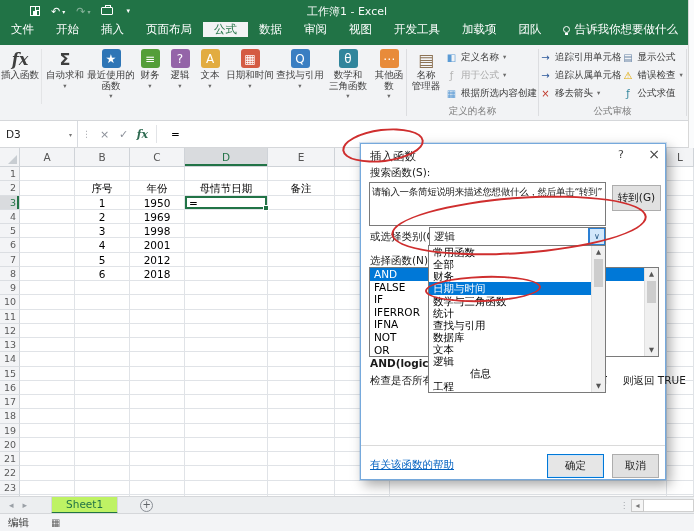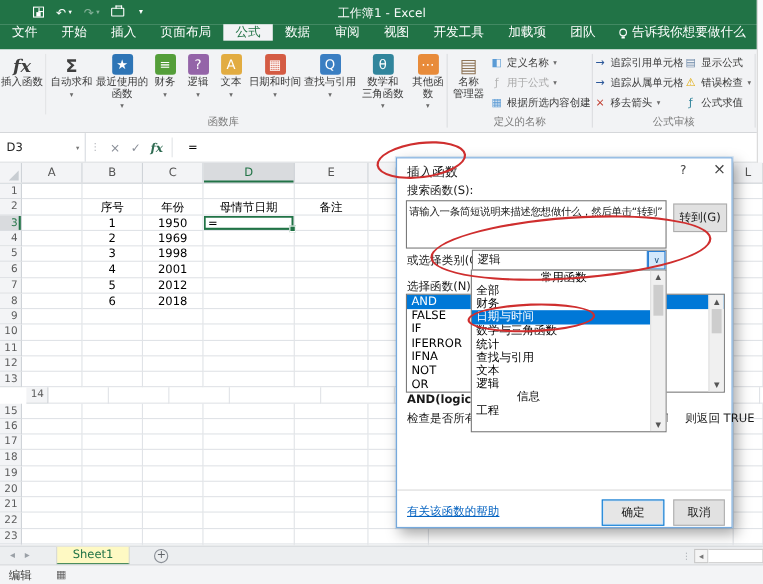--- a/index.html
+++ b/index.html
@@ -66,21 +66,21 @@
   .rows { position:absolute; left:0; top:19px; right:0; bottom:0; overflow:hidden; }
   .grow { display:flex; }
   .rowh { width:20px; flex:none; background:#f3f4f6; border-right:1px solid #cfd3d8; border-bottom:1px solid #dbdee2; font-size:9.5px; color:#5a5a5a; text-align:right; padding:1px 3px 0 0; }
   .rowh.sel { background:#d9dbde; color:#217346; box-shadow: inset -2px 0 0 #217346; }
   .cell { flex:none; border-right:1px solid #e0e3e7; border-bottom:1px solid #e0e3e7; font-size:10.5px; color:#000; text-align:center; padding-top:1px; overflow:visible; white-space:nowrap; }
   .cell.acell { position:relative; box-shadow: inset 0 0 0 2px #217346; text-align:left; padding-left:4px; z-index:2; }
   .cell.acell:after { content:''; position:absolute; right:-2px; bottom:-2px; width:4px; height:4px; background:#217346; border:1px solid #fff; }
   
   .sheetbar { position:absolute; left:0; top:496px; right:0; height:17px; background:#eceef0; border-top:1px solid #d5d7da; display:flex; align-items:center; }
   .snav { color:#9aa0a6; font-size:9px; margin-left:9px; cursor:default; }
-  .stab { height:17px; margin-left:24px; padding:0 14px; background:#fef9c3; border-left:1px solid #d5d7da; border-right:1px solid #d5d7da; border-bottom:2px solid #217346; color:#217346; font-size:10.5px; display:flex; align-items:center; cursor:default; }
+  .stab { height:17px; margin-left:24px; padding:0 14px; background:#bef264; border-left:1px solid #d5d7da; border-right:1px solid #d5d7da; border-bottom:2px solid #217346; color:#217346; font-size:10.5px; display:flex; align-items:center; cursor:default; }
   .addsheet { width:13px; height:13px; border:1px solid #8a8f96; border-radius:50%; color:#5f6368; font-size:10px; line-height:10px; text-align:center; margin-left:22px; cursor:default; }
   .hscroll { position:absolute; right:0; top:1px; height:15px; width:74px; display:flex; align-items:center; }
   .hdots { color:#9aa0a6; font-size:8px; margin-right:3px; }
   .harrow { width:13px; height:13px; border:1px solid #c8c8c8; background:#f5f5f5; color:#777; font-size:8px; display:flex; align-items:center; justify-content:center; }
   .htrack { flex:1; height:13px; background:#fff; border:1px solid #d0d0d0; border-left:none; }
   
   .statusbar { position:absolute; left:0; top:513px; right:0; height:18px; background:#f3f4f6; border-top:1px solid #d5d7da; display:flex; align-items:center; }
   .smode { font-size:10.5px; color:#3b3b3b; margin-left:8px; }
   .smacro { font-size:10px; color:#666; margin-left:22px; }
   .edgestrip { position:absolute; right:0; top:0; width:6px; height:148px; background:#fafbfc; border-left:1px solid #d8d8d8; z-index:5; }
@@ -234,21 +234,20 @@
             <span class="bcaret">▾</span>
           </div>
           <div class="bigbtn" style="width: 36px;">
             <span class="bicon" style="background: rgb(232, 139, 58); color: rgb(255, 255, 255);">⋯</span>
             <div class="blabel">
               <div>其他函数</div>
             </div>
             <span class="bcaret">▾</span>
           </div>
         </div>
-      <div class="glabel">函数库</div>
     </div>
     <div class="gsep"></div>
     <div class="rgroup" style="width:131px">
       <div class="gbtns" id="dnames">
           <div class="bigbtn" style="width: 38px;">
             <span class="picon" style="color: rgb(141, 115, 85); font-size: 17px;">▤</span>
             <div class="blabel">
               <div>名称</div>
               <div>管理器</div>
             </div>
@@ -473,21 +472,21 @@
           <div class="rowh">13</div>
           <div class="cell" style="width: 55px;"></div>
           <div class="cell" style="width: 55px;"></div>
           <div class="cell" style="width: 55px;"></div>
           <div class="cell" style="width: 83px;"></div>
           <div class="cell" style="width: 67px;"></div>
           <div class="cell" style="width: 55px;"></div>
           <div class="cell" style="width: 277px;"></div>
           <div class="cell" style="width: 27px;"></div>
         </div>
-        <div class="grow" style="height: 14.26px; padding-left: 24px;">
+        <div class="grow" style="height: 14.26px;">
           <div class="rowh">14</div>
           <div class="cell" style="width: 55px;"></div>
           <div class="cell" style="width: 55px;"></div>
           <div class="cell" style="width: 55px;"></div>
           <div class="cell" style="width: 83px;"></div>
           <div class="cell" style="width: 67px;"></div>
           <div class="cell" style="width: 55px;"></div>
           <div class="cell" style="width: 277px;"></div>
           <div class="cell" style="width: 27px;"></div>
         </div>
@@ -658,27 +657,28 @@
     <div class="ddesc">检查是否所有参数均为 TRUE，如果所有参数均为 TRUE，</div>
     <div class="ddesc2">则返回 TRUE</div>
 
     <div class="dsep"></div>
     <a class="dlink">有关该函数的帮助</a>
     <div class="dbtn ok">确定</div>
     <div class="dbtn cancel">取消</div>
   </div>
 
   <div class="catdrop" id="catdrop">
-      <div class="citem" style="width: 163px; text-align: center;">常用函数</div>
+      <div class="citem" style="width: 163px;">常用函数</div>
       <div class="citem" style="width: 163px;">全部</div>
       <div class="citem" style="width: 163px;">财务</div>
       <div class="citem sel" style="width: 163px;">日期与时间</div>
       <div class="citem" style="width: 163px;">数学与三角函数</div>
       <div class="citem" style="width: 163px;">统计</div>
       <div class="citem" style="width: 163px;">查找与引用</div>
+      <div class="citem" style="width: 163px;">数据库</div>
       <div class="citem" style="width: 163px;">文本</div>
       <div class="citem" style="width: 163px;">逻辑</div>
       <div class="citem" style="width: 163px; margin-left: 37px;">信息</div>
       <div class="citem" style="width: 163px;">工程</div>
       <div class="vsb">
         <div class="sba up">▲</div>
         <div class="sba down">▼</div>
         <div class="sbt" style="top: 13px; height: 28px;"></div>
       </div>
     </div>

